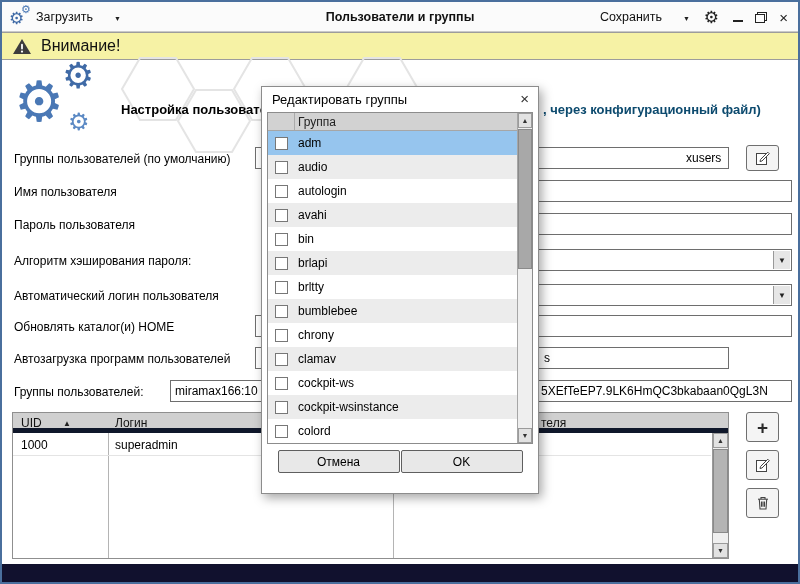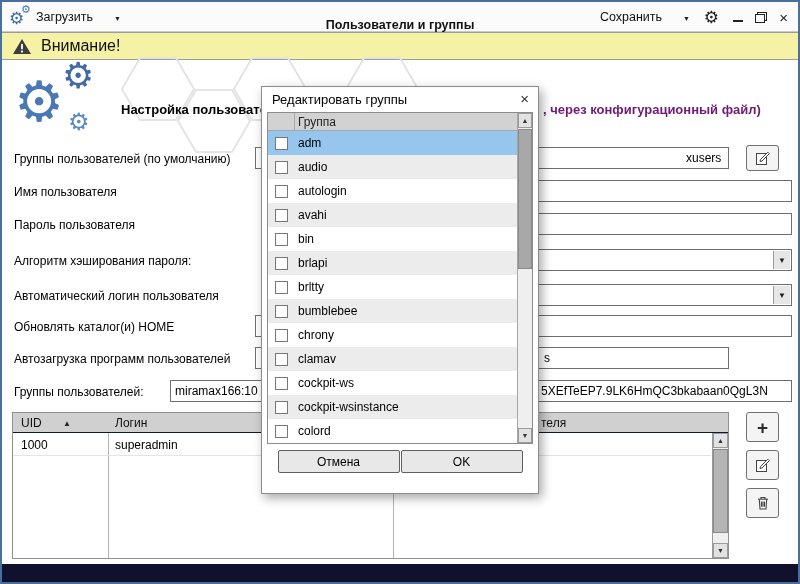--- a/index.html
+++ b/index.html
@@ -9,49 +9,49 @@
 
   
   .toolbar { position:absolute; left:0; right:0; top:0; height:30px; background:#fbfbfb; border-bottom:1px solid #c9c9c9; }
   .minilogo { position:absolute; left:7px; top:3px; width:26px; height:24px; }
   .minilogo .m1 { position:absolute; left:0; top:3px; font-size:17px; color:#3f6aa6; }
   .minilogo .m2 { position:absolute; left:12px; top:-2px; font-size:11px; color:#4a78b5; }
   .tbtn { position:absolute; top:0; height:30px; display:flex; align-items:center; gap:21px; font-size:12.5px; color:#111; }
   .tbtn.load { left:34px; }
   .tbtn.save { right:108px; }
   .dd { font-size:7px; color:#222; margin-top:2px; }
-  .win-title { position:absolute; left:0; right:0; top:0; height:30px; line-height:30px; text-align:center; font-size:12.5px; font-weight:bold; color:#111; pointer-events:none;margin-top:8px; }
+  .win-title { position:absolute; left:0; right:0; top:0; height:30px; line-height:30px; text-align:center; font-size:12.5px; font-weight:bold; color:#111; pointer-events:none; }
   .gear-dark { position:absolute; right:79px; top:5px; font-size:17px; color:#222; }
   .winctl { position:absolute; right:10px; top:0; height:30px; display:flex; align-items:center; gap:12px; }
   .wmin { width:10px; height:9px; border-bottom:2px solid #222; }
   .wmax { position:relative; width:12px; height:11px; }
   .wmax::before { content:""; position:absolute; right:0; top:0; width:8px; height:7px; border:1px solid #222; }
   .wmax::after { content:""; position:absolute; left:0; bottom:0; width:8px; height:7px; border:1px solid #222; background:#fbfbfb; }
   .wclose { font-size:15px; color:#222; line-height:1; }
 
   
   .warnbar { position:absolute; left:0; right:0; top:30px; height:28px; background:#f6f2a5; border-top:1px solid #9c9c9c; border-bottom:1px solid #9c9c9c; display:flex; align-items:center; padding-left:10px; gap:9px; font-size:16px; color:#111; }
 
   
   .hexes { position:absolute; left:100px; top:52px; z-index:0; }
   .biglogo { position:absolute; left:12px; top:60px; width:100px; height:90px; z-index:1; }
   .bg1 { position:absolute; left:0; top:12px; font-size:56px; color:#4a78b5; line-height:1; }
   .bg2 { position:absolute; left:48px; top:-4px; font-size:36px; color:#3f6aa6; line-height:1; }
   .bg3 { position:absolute; left:54px; top:48px; font-size:24px; color:#5b89c4; line-height:1; }
   .headL { position:absolute; left:119px; top:100px; font-size:13px; font-weight:bold; color:#000; z-index:1; white-space:nowrap; }
-  .headR { position:absolute; left:541px; top:100px; font-size:13px; font-weight:bold; color:#701a75; z-index:1; white-space:nowrap; }
+  .headR { position:absolute; left:541px; top:100px; font-size:13px; font-weight:bold; color:#0c4a6e; z-index:1; white-space:nowrap; }
 
   .flabel { position:absolute; left:12px; font-size:12px; color:#000; z-index:1; white-space:nowrap; }
   .finput { position:absolute; height:22px; background:#fff; border:1px solid #6e6e6e; font-size:12px; z-index:1; }
   .finput .frag { position:absolute; top:3px; white-space:nowrap; color:#000; }
   .combo-arrow { position:absolute; right:1px; top:1px; bottom:1px; width:17px; background:#e6e6e6; border-left:1px solid #999; display:flex; align-items:center; justify-content:center; font-size:8px; color:#222; }
 
   
   .table { position:absolute; left:10px; top:410px; width:717px; height:147px; border:1px solid #8f8f8f; background:#fff; z-index:1; }
-  .thead { position:absolute; left:0; right:0; top:0; height:20px; background:#d0d0d0; border-bottom:1px solid #0f172a; font-size:12px; color:#111; }
+  .thead { position:absolute; left:0; right:0; top:0; height:20px; background:#d0d0d0; border-bottom:5px solid #0f172a; font-size:12px; color:#111; }
   .thead span { position:absolute; top:3px; }
   .sort { font-size:8px; top:6px !important; color:#222; }
   .trow { position:absolute; left:0; right:17px; top:21px; height:22px; font-size:12px; border-bottom:1px solid #e4e4e4; color:#000; }
   .trow span { position:absolute; top:4px; }
   .colline { position:absolute; top:0; bottom:0; border-left:1px solid #b4b4b4; }
   .vscroll { position:absolute; right:0; top:20px; bottom:0; width:16px; background:#efefef; border-left:1px solid #9a9a9a; }
   .sbtn { position:absolute; left:0; right:0; height:15px; background:#e2e2e2; border:1px solid #9b9b9b; font-size:7px; display:flex; align-items:center; justify-content:center; color:#333; }
   .sbtn.up { top:0; } .sbtn.down { bottom:0; }
   .vthumb { position:absolute; left:0; right:0; top:16px; height:84px; background:#b4b4b4; border:1px solid #8a8a8a; }
 

